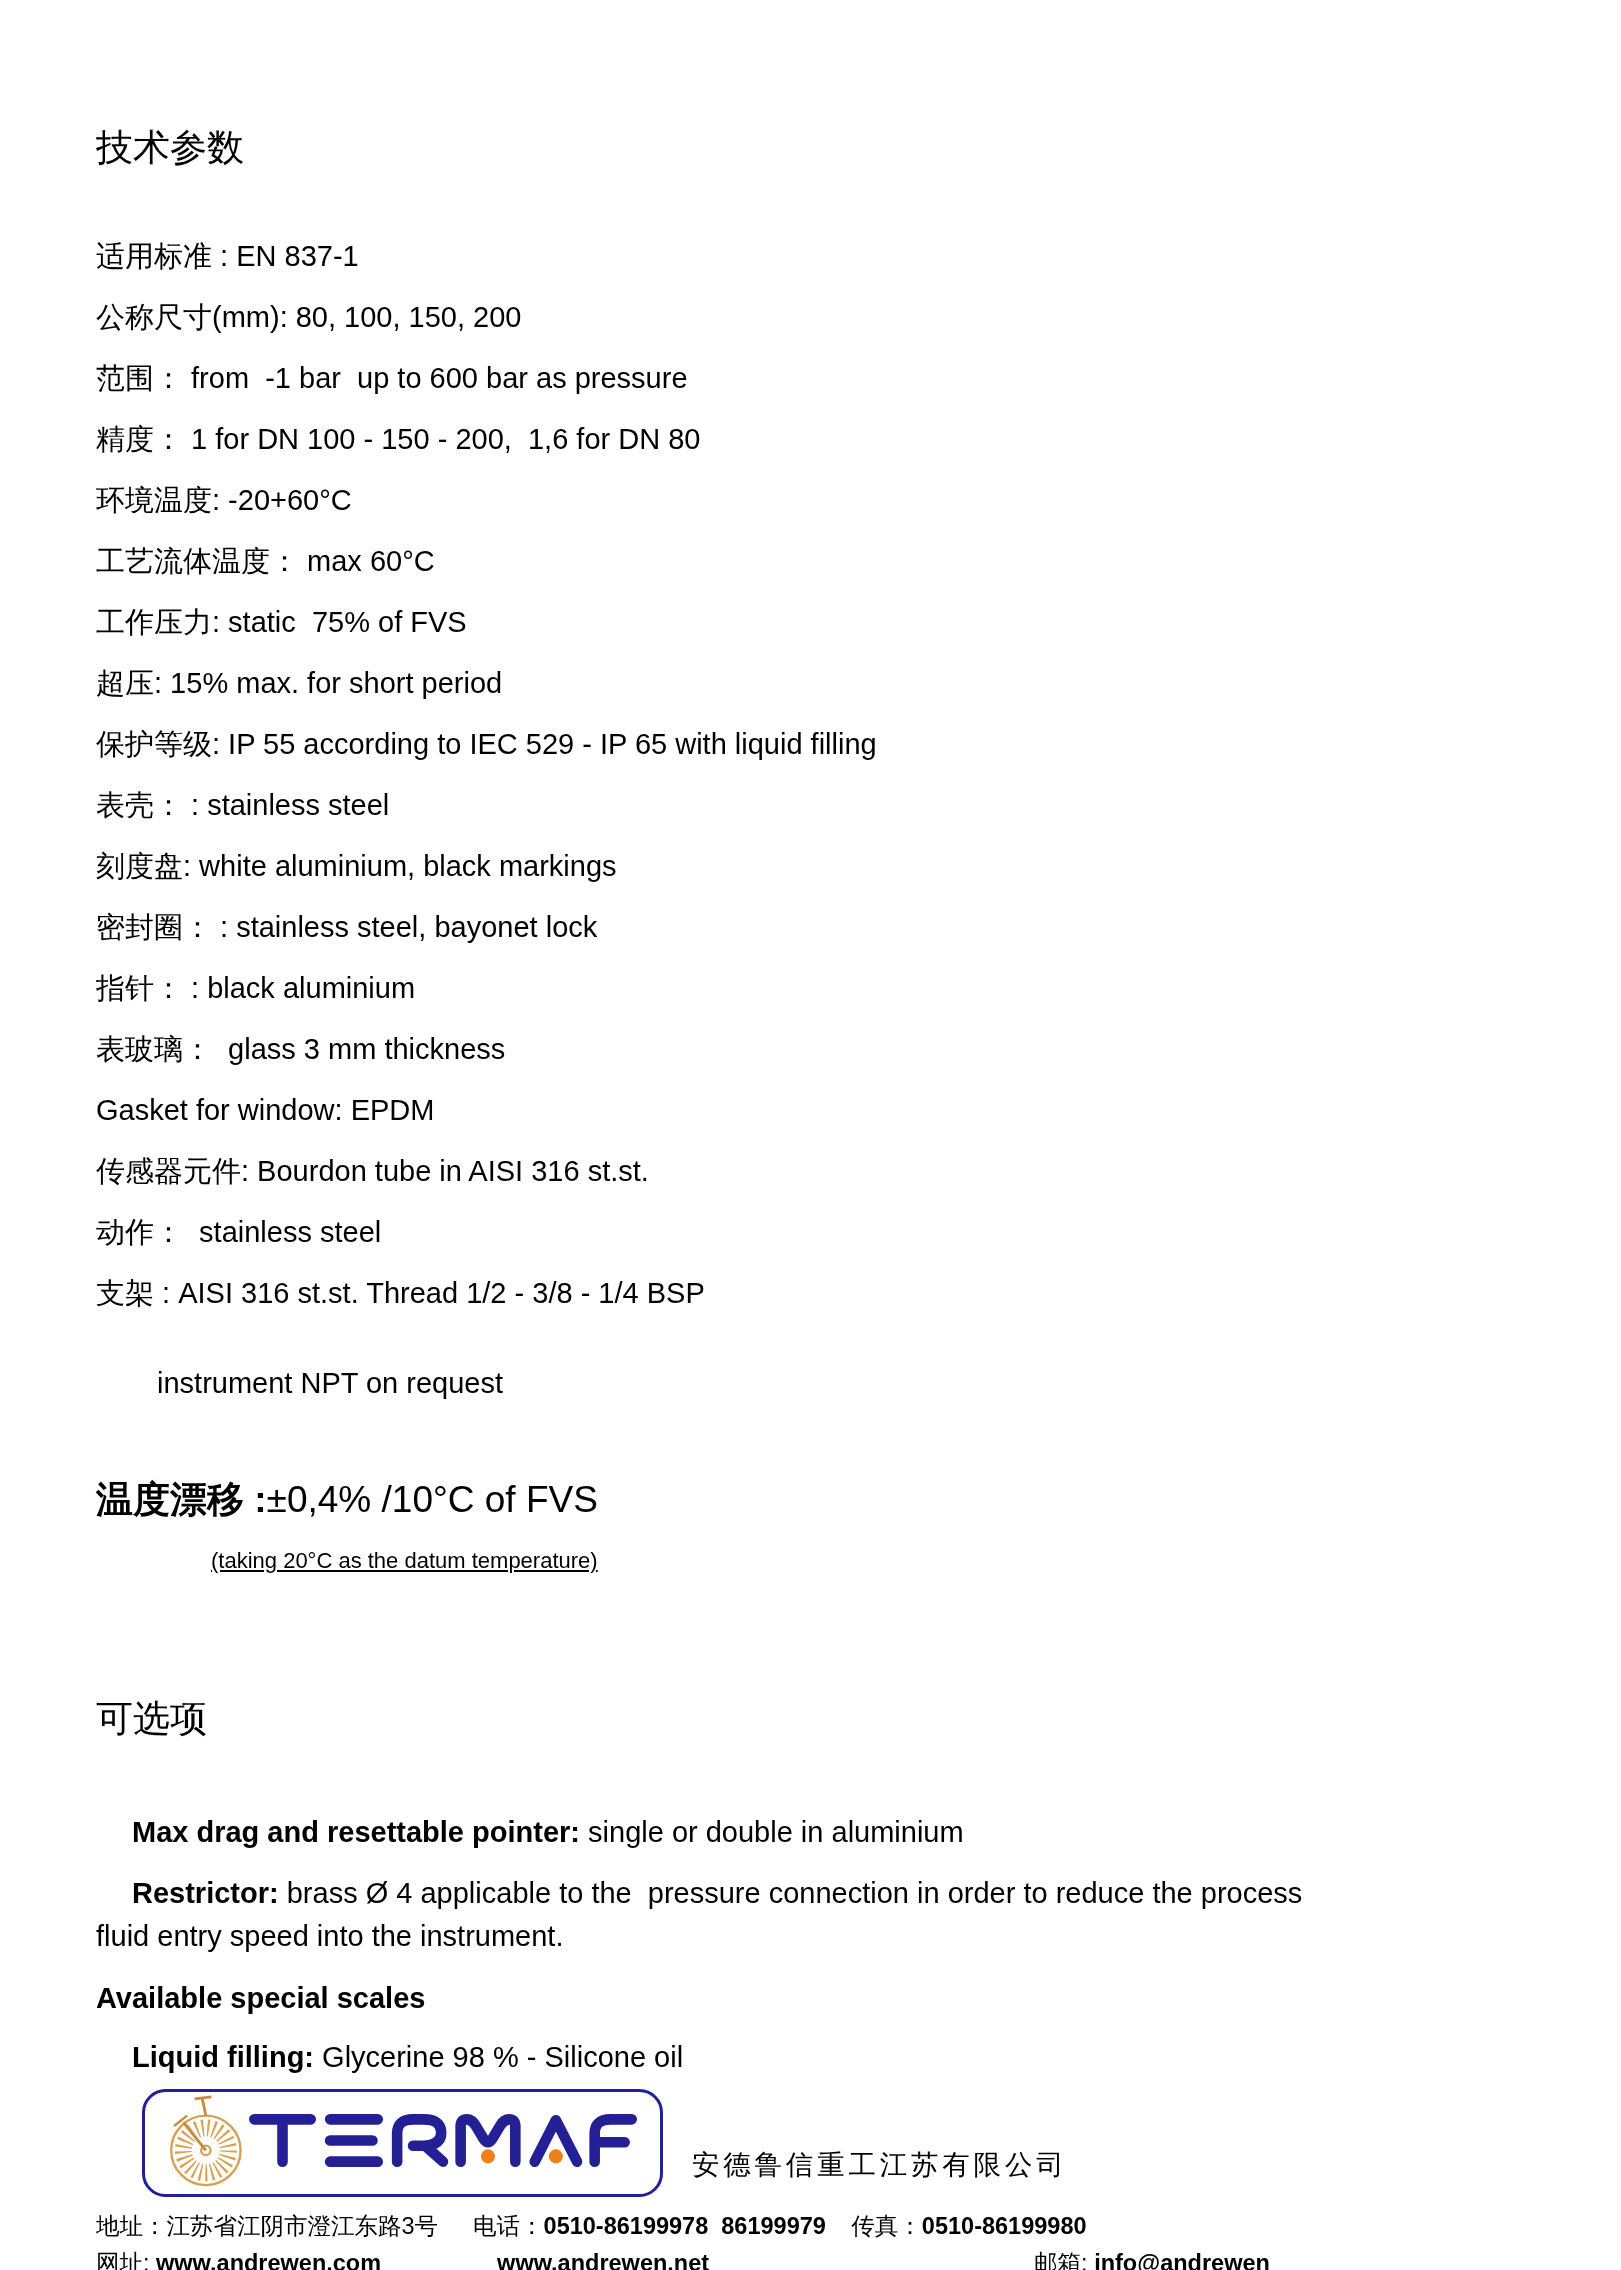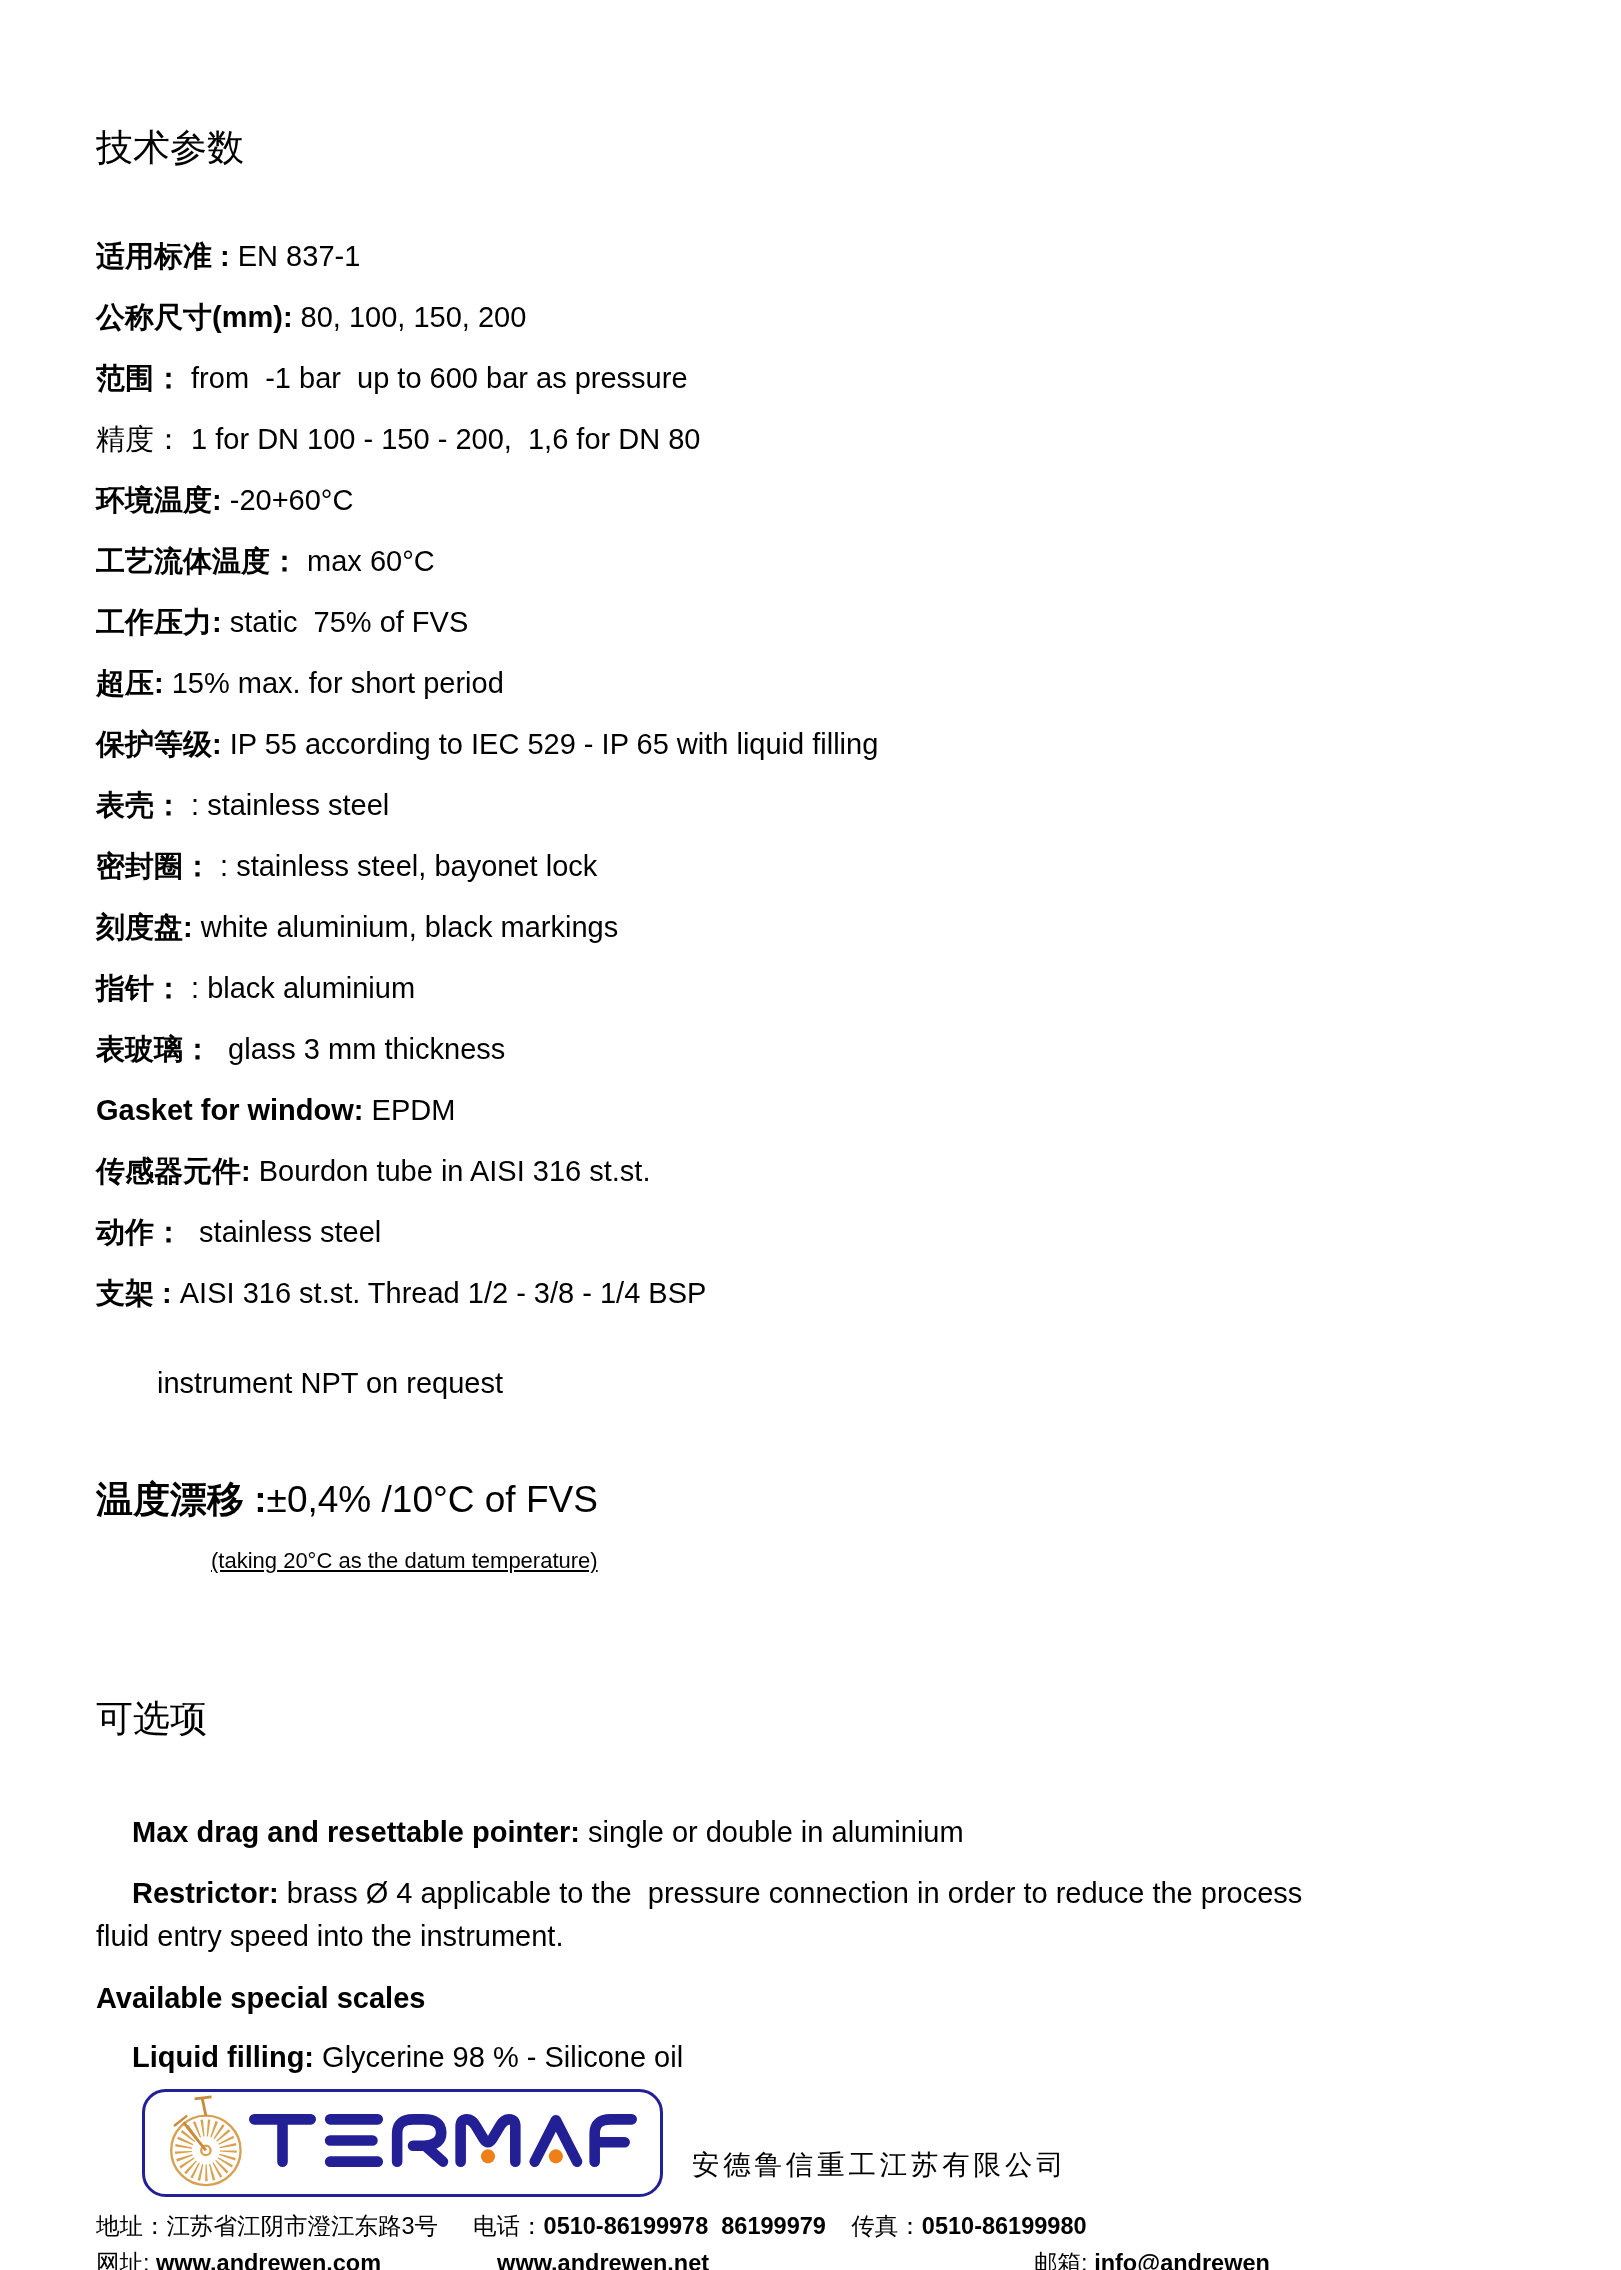--- a/index.html
+++ b/index.html
@@ -5,21 +5,21 @@
   html,body{margin:0;padding:0;}
   body{
     width:1621px;height:2270px;background:#ffffff;color:#000;
     font-family:"Liberation Sans", sans-serif;position:relative;overflow:hidden;
   }
   .page{position:absolute;left:96px;top:124px;width:1431px;}
   .doc-title{font-size:37px;font-weight:400;line-height:47px;margin:0 0 55px 0;
     font-family:"Liberation Serif", serif;}
   .specs{margin:0;}
   .spec-line{font-size:29px;line-height:61px;white-space:pre-wrap;}
-  .spec-line .lbl{font-weight:700;}
+  .spec-line .lbl{font-weight:400;}
   .spec-line.light .lbl{font-weight:400;}
   .spec-line .val{font-weight:400;}
   .npt-note{font-size:29px;line-height:61px;margin:29px 0 0 61px;}
   .drift{font-size:37px;line-height:61px;margin-top:55px;white-space:pre-wrap;}
   .drift .lbl{font-weight:700;}
   .drift-note{font-size:22px;line-height:61px;margin-left:115px;text-decoration:underline;}
   .options-title{font-size:37px;font-weight:400;line-height:47px;margin:104px 0 0 0;
     font-family:"Liberation Serif", serif;}
   .opt-line{font-size:29px;line-height:43px;white-space:pre-wrap;}
   .opt-maxdrag{margin-top:69px;}
@@ -55,22 +55,22 @@
     <div class="spec-line"><span class="lbl">适用标准 :</span><span class="val"> EN 837-1</span></div>
     <div class="spec-line"><span class="lbl">公称尺寸(mm):</span><span class="val"> 80, 100, 150, 200</span></div>
     <div class="spec-line"><span class="lbl">范围：</span><span class="val"> from  -1 bar  up to 600 bar as pressure</span></div>
     <div class="spec-line light"><span class="lbl">精度：</span><span class="val"> 1 for DN 100 - 150 - 200,  1,6 for DN 80</span></div>
     <div class="spec-line"><span class="lbl">环境温度:</span><span class="val"> -20+60°C</span></div>
     <div class="spec-line"><span class="lbl">工艺流体温度：</span><span class="val"> max 60°C</span></div>
     <div class="spec-line"><span class="lbl">工作压力:</span><span class="val"> static  75% of FVS</span></div>
     <div class="spec-line"><span class="lbl">超压:</span><span class="val"> 15% max. for short period</span></div>
     <div class="spec-line"><span class="lbl">保护等级:</span><span class="val"> IP 55 according to IEC 529 - IP 65 with liquid filling</span></div>
     <div class="spec-line"><span class="lbl">表壳：</span><span class="val"> : stainless steel</span></div>
+    <div class="spec-line"><span class="lbl">刻度盘:</span><span class="val"> white aluminium, black markings</span></div>
     <div class="spec-line"><span class="lbl">密封圈：</span><span class="val"> : stainless steel, bayonet lock</span></div>
-    <div class="spec-line"><span class="lbl">刻度盘:</span><span class="val"> white aluminium, black markings</span></div>
     <div class="spec-line"><span class="lbl">指针：</span><span class="val"> : black aluminium</span></div>
     <div class="spec-line"><span class="lbl">表玻璃：</span><span class="val">  glass 3 mm thickness</span></div>
     <div class="spec-line"><span class="lbl">Gasket for window:</span><span class="val"> EPDM</span></div>
     <div class="spec-line"><span class="lbl">传感器元件:</span><span class="val"> Bourdon tube in AISI 316 st.st.</span></div>
     <div class="spec-line"><span class="lbl">动作：</span><span class="val">  stainless steel</span></div>
     <div class="spec-line"><span class="lbl">支架 :</span><span class="val"> AISI 316 st.st. Thread 1/2 - 3/8 - 1/4 BSP</span></div>
   </div>
 
   <div class="npt-note">instrument NPT on request</div>
 

